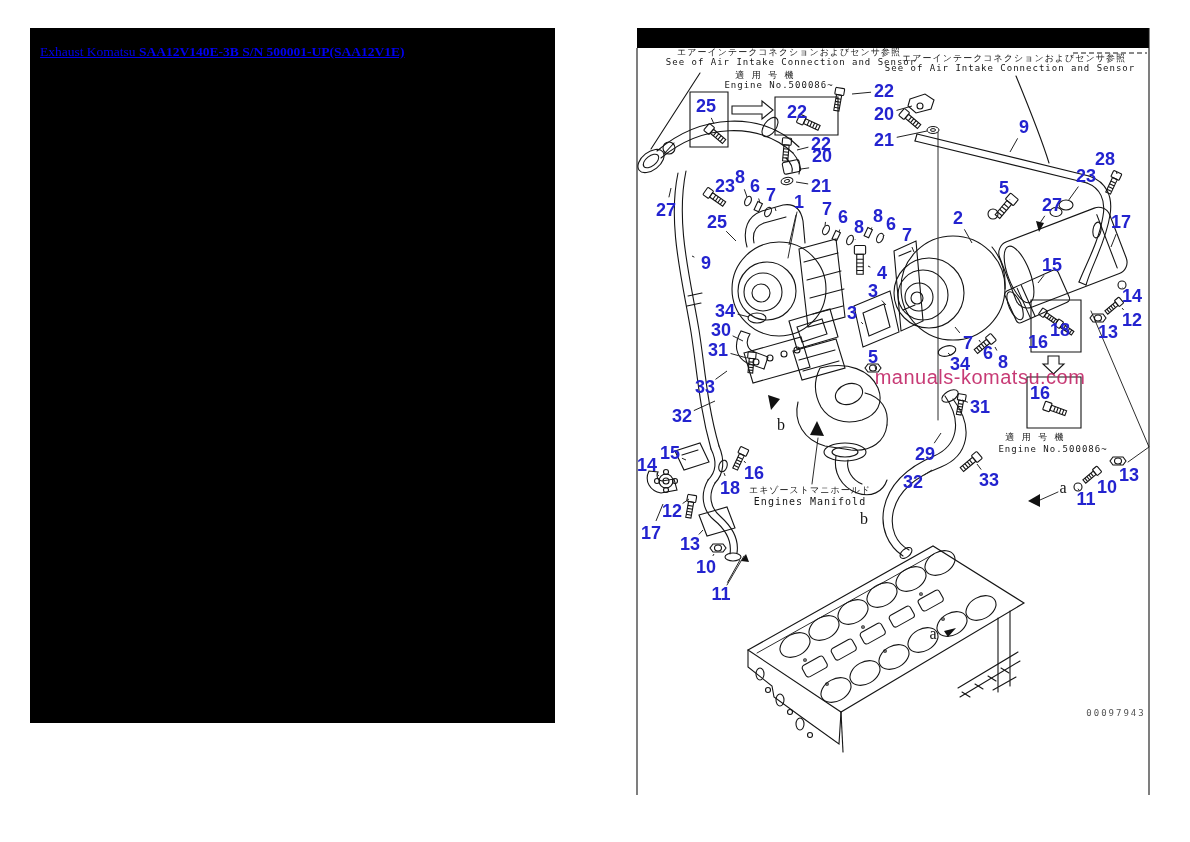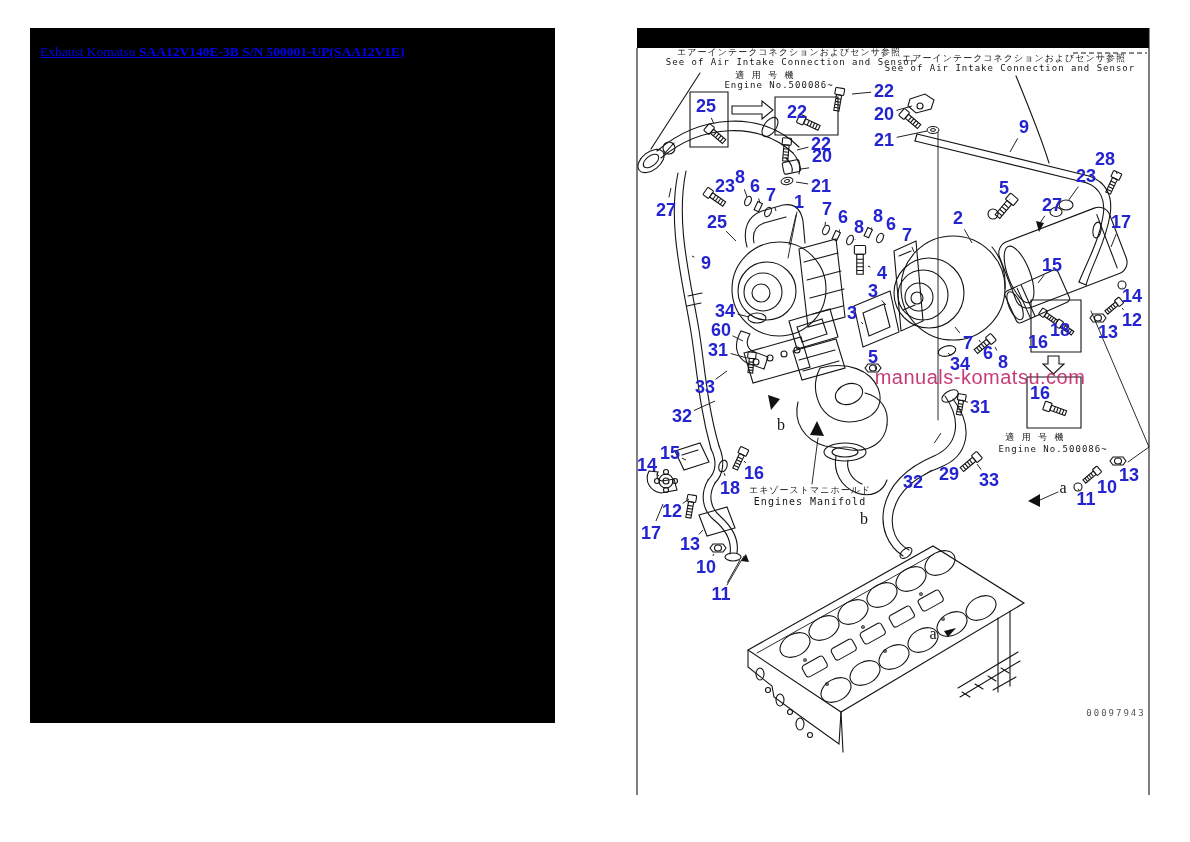--- a/index.html
+++ b/index.html
@@ -375,32 +375,32 @@
     <div class="callout" style="left: 843px; top: 217px;">6</div>
     <div class="callout" style="left: 859px; top: 227px;">8</div>
     <div class="callout" style="left: 878px; top: 216px;">8</div>
     <div class="callout" style="left: 891px; top: 224px;">6</div>
     <div class="callout" style="left: 907px; top: 235px;">7</div>
     <div class="callout" style="left: 706px; top: 263px;">9</div>
     <div class="callout" style="left: 882px; top: 273px;">4</div>
     <div class="callout" style="left: 873px; top: 291px;">3</div>
     <div class="callout" style="left: 725px; top: 311px;">34</div>
     <div class="callout" style="left: 852px; top: 313px;">3</div>
-    <div class="callout" style="left: 721px; top: 330px;">60</div>
+    <div class="callout" style="left: 721px; top: 330px;">30</div>
     <div class="callout" style="left: 718px; top: 350px;">31</div>
     <div class="callout" style="left: 873px; top: 357px;">5</div>
     <div class="callout" style="left: 968px; top: 343px;">7</div>
     <div class="callout" style="left: 988px; top: 353px;">6</div>
     <div class="callout" style="left: 1003px; top: 362px;">8</div>
     <div class="callout" style="left: 960px; top: 364px;">34</div>
     <div class="callout" style="left: 705px; top: 387px;">33</div>
     <div class="callout" style="left: 682px; top: 416px;">32</div>
     <div class="callout" style="left: 980px; top: 407px;">31</div>
     <div class="callout" style="left: 1040px; top: 393px;">16</div>
-    <div class="callout" style="left: 949px; top: 454px; margin-top: 20px;">29</div>
+    <div class="callout" style="left: 925px; top: 454px;">29</div>
     <div class="callout" style="left: 913px; top: 482px;">32</div>
     <div class="callout" style="left: 989px; top: 480px;">33</div>
     <div class="callout" style="left: 670px; top: 453px;">15</div>
     <div class="callout" style="left: 647px; top: 465px;">14</div>
     <div class="callout" style="left: 754px; top: 473px;">16</div>
     <div class="callout" style="left: 730px; top: 488px;">18</div>
     <div class="callout" style="left: 672px; top: 511px;">12</div>
     <div class="callout" style="left: 651px; top: 533px;">17</div>
     <div class="callout" style="left: 690px; top: 544px;">13</div>
     <div class="callout" style="left: 706px; top: 567px;">10</div>

